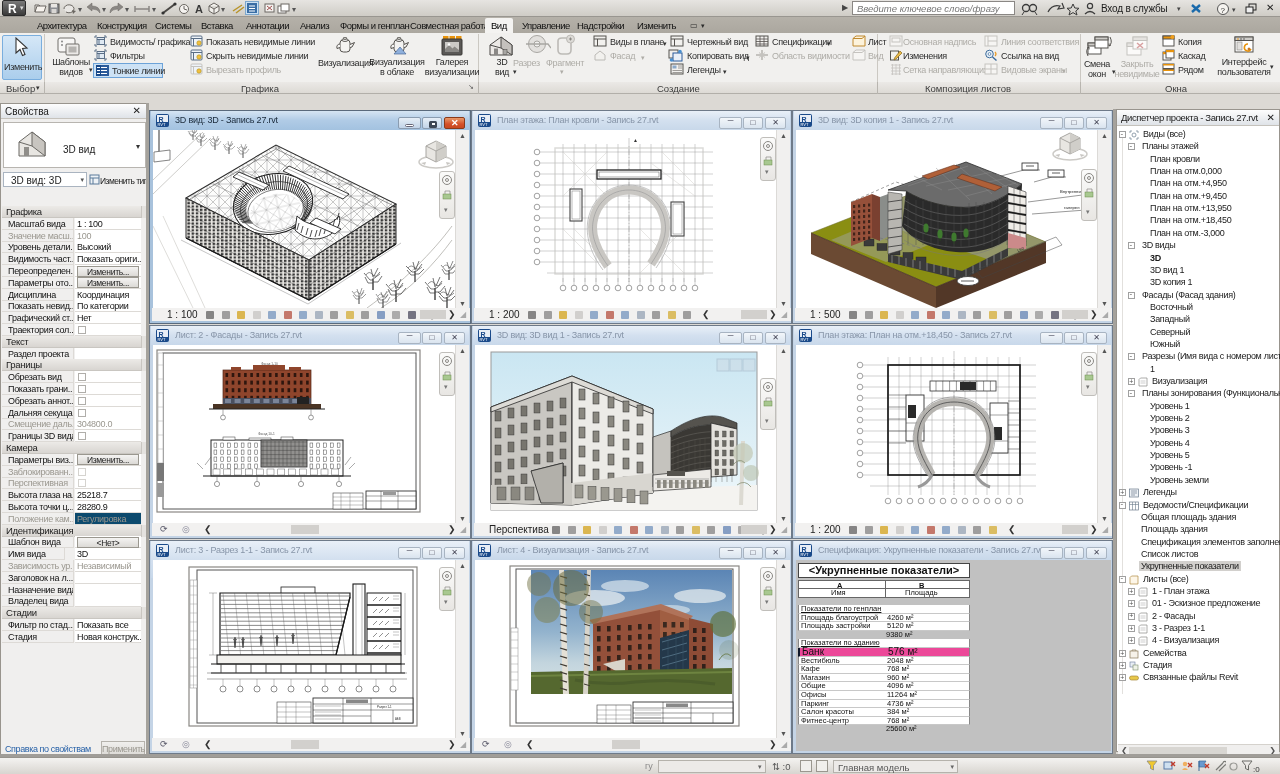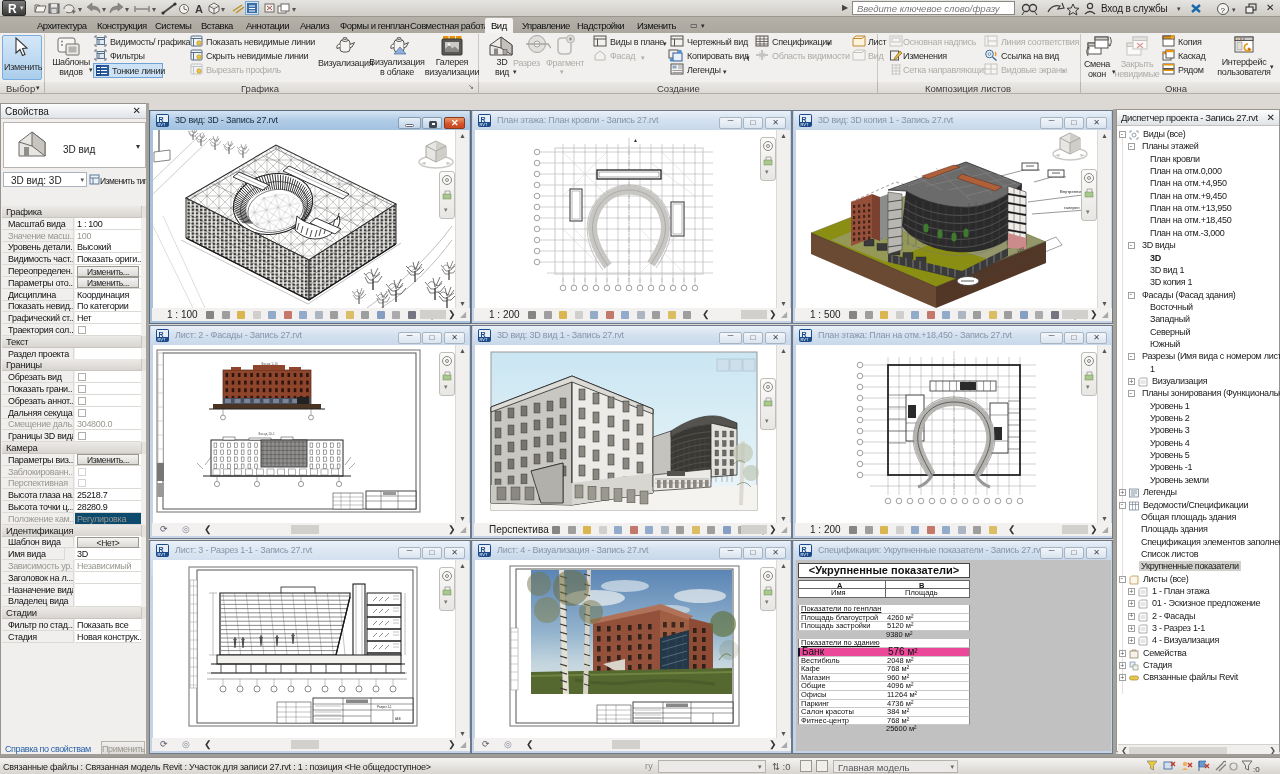--- a/index.html
+++ b/index.html
@@ -592,21 +592,20 @@
           <rect x="0.5" y="3" width="9" height="4" rx="2" fill="#e8c84a" stroke="#a8883a" stroke-width="0.7"></rect>
         </svg></div>
 <div class="abs" style="left:24px;top:562.4000000000004px;font-size:9px;color:#1a1a1a;white-space:nowrap;letter-spacing:-0.3px;padding:0 2px;max-width:140px;overflow:hidden">Связанные файлы Revit</div>
 <div class="abs" style="left:1px;top:634px;width:161px;height:13px;background:#f0efee;border-top:1px solid #d5d2cd">
         <span style="position:absolute;left:3px;top:1px;font-size:8px;color:#555">❮</span>
         <span style="position:absolute;right:3px;top:1px;font-size:8px;color:#555">❯</span>
         <div style="position:absolute;left:11px;top:2px;width:98px;height:9px;background:#d8d6d2"></div>
       </div>
 </div>
 <div class="abs" style="left:0;top:757px;width:1280px;height:17px;background:linear-gradient(#f4f3f1,#d8d5d0);border-top:1px solid #96938d">
-      <span style="position:absolute;left:3px;top:4px;font-size:9px;color:#1a1a1a;letter-spacing:-0.2px">Связанные файлы : Связанная модель Revit : Участок для записи 27.rvt : 1 : позиция &lt;Не общедоступное&gt;</span>
       <span style="position:absolute;left:645px;top:3px;font-size:9px;color:#888">гу</span>
       <div style="position:absolute;left:658px;top:2px;width:108px;height:13px;background:#eceae8;border:1px solid #b5b2ac"></div>
       <span style="position:absolute;left:758px;top:5px;font-size:7px;color:#666">▾</span>
       <span style="position:absolute;left:772px;top:3px;font-size:9.5px;color:#555">⇅ :0</span>
       <div style="position:absolute;left:800px;top:2px;width:12px;height:12px;border:1px solid #9a978f;background:#f0efec"></div>
       <div style="position:absolute;left:816px;top:2px;width:12px;height:12px;border:1px solid #9a978f;background:#f0efec"></div>
       <div style="position:absolute;left:833px;top:2px;width:125px;height:13px;background:#eceae8;border:1px solid #b5b2ac">
         <span style="position:absolute;left:4px;top:1px;font-size:9.5px;color:#555">Главная модель</span>
         <span style="position:absolute;right:3px;top:2px;font-size:7px;color:#666">▾</span>
       </div>

